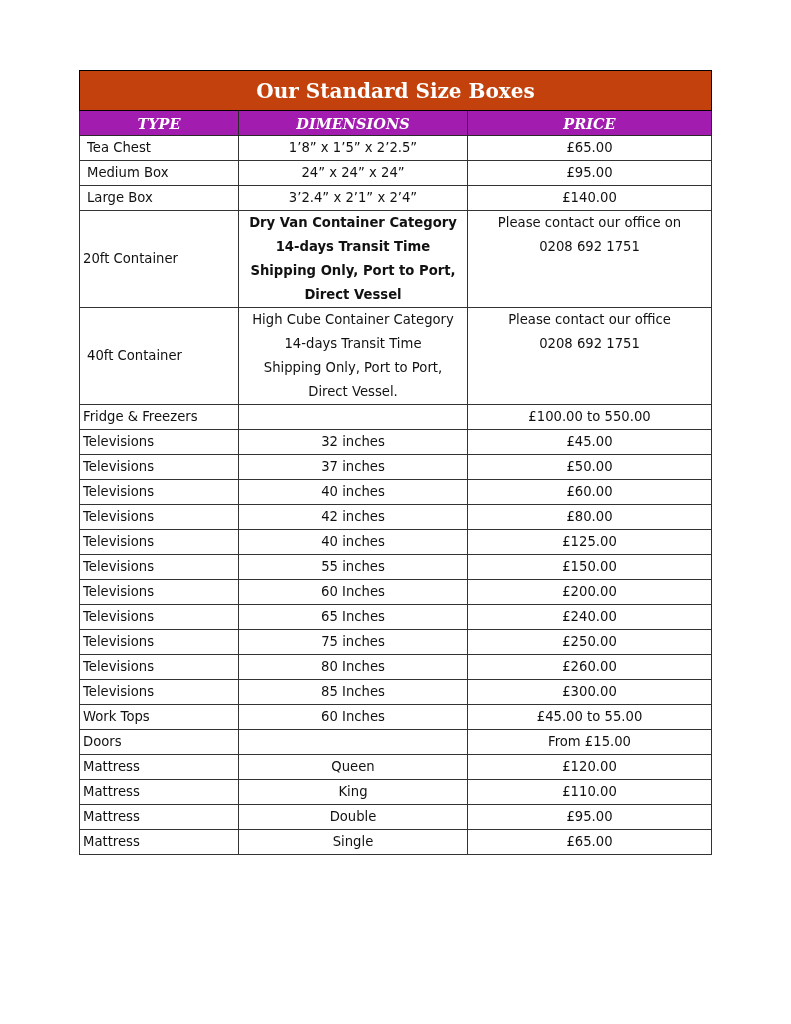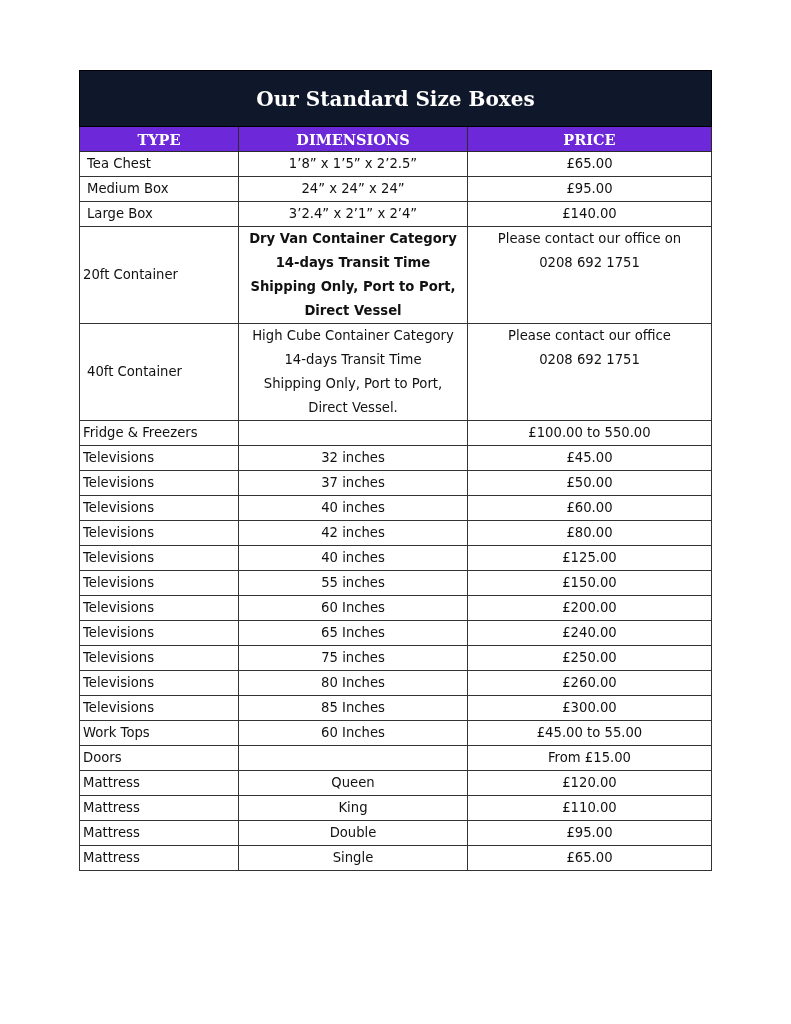--- a/index.html
+++ b/index.html
@@ -6,28 +6,28 @@
   body { width: 791px; height: 1024px; position: relative; overflow: hidden; }
   .sheet {
     position: absolute; left: 79px; top: 70px; width: 632px;
     border-collapse: collapse; table-layout: fixed;
     font-family: "DejaVu Sans", sans-serif; font-size: 13.2px; color: #111;
   }
   .sheet col.c1 { width: 159px; }
   .sheet col.c2 { width: 229px; }
   .sheet col.c3 { width: 244px; }
   .title-row td {
-    background: #0f172a; color: #fff; text-align: center;
+    background: #c2410c; color: #fff; text-align: center;
     font-family: "DejaVu Serif", serif; font-weight: bold; font-size: 20px;
-    height: 39px; padding: 8px; border: 1px solid #000;
+    height: 39px; padding: 0; border: 1px solid #000;
   }
   .head-row th {
-    background: #6d28d9; color: #fff; text-align: center;
+    background: #a21caf; color: #fff; text-align: center;
     font-family: "DejaVu Serif", serif; font-weight: bold; font-size: 14.5px;
-    height: 24px; padding: 0; border: 1px solid #2a2a2a;
+    height: 24px; padding: 0; border: 1px solid #2a2a2a; font-style: italic;
   }
   .sheet td.cell {
     border: 1px solid #333; padding: 0 3px; height: 23px; line-height: 24px;
     vertical-align: middle; white-space: nowrap;
   }
   .sheet td.center { text-align: center; }
   .sheet td.left { text-align: left; }
   .sheet td.pad { padding-left: 7px; }
   .multi { line-height: 24px; }
   .multi div { height: 24px; }

